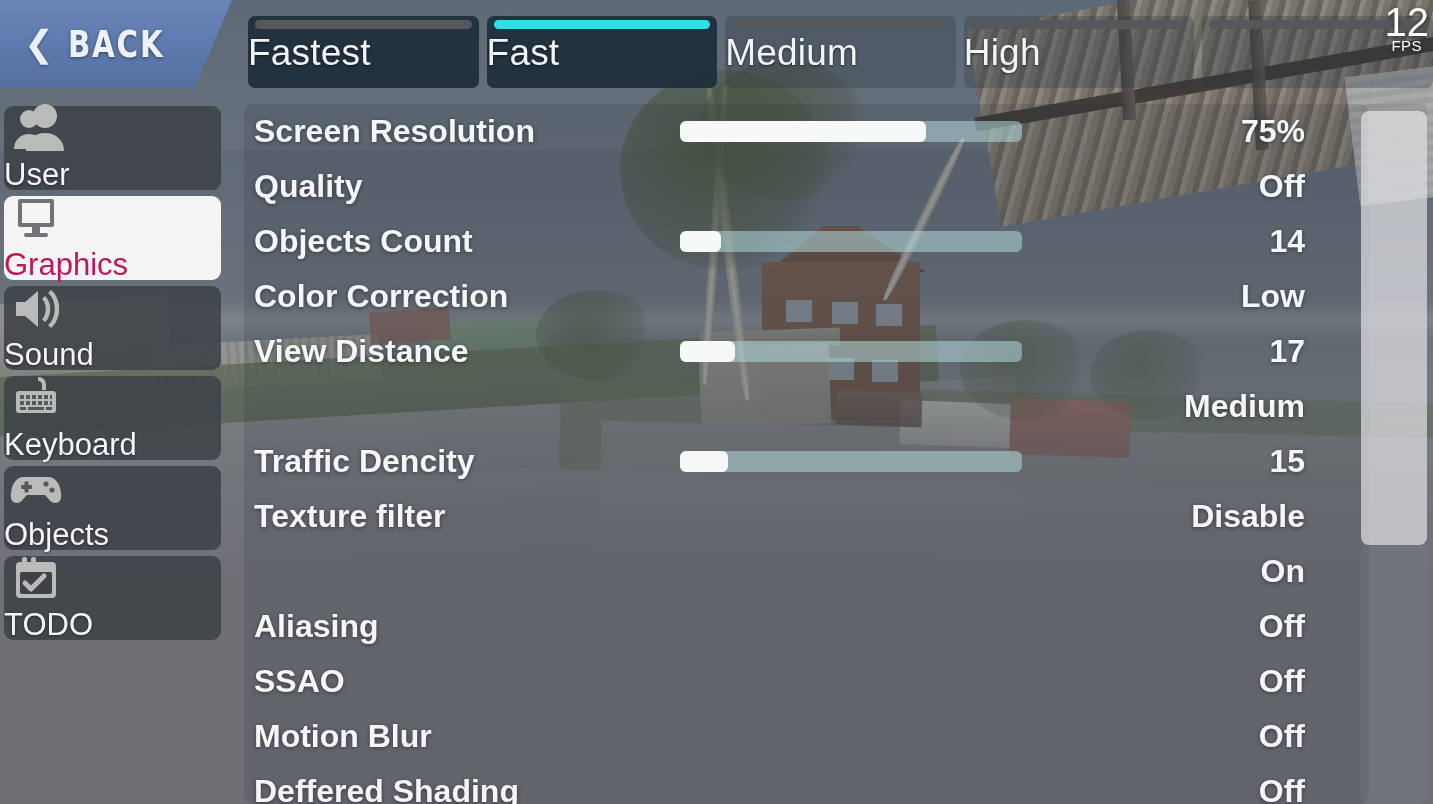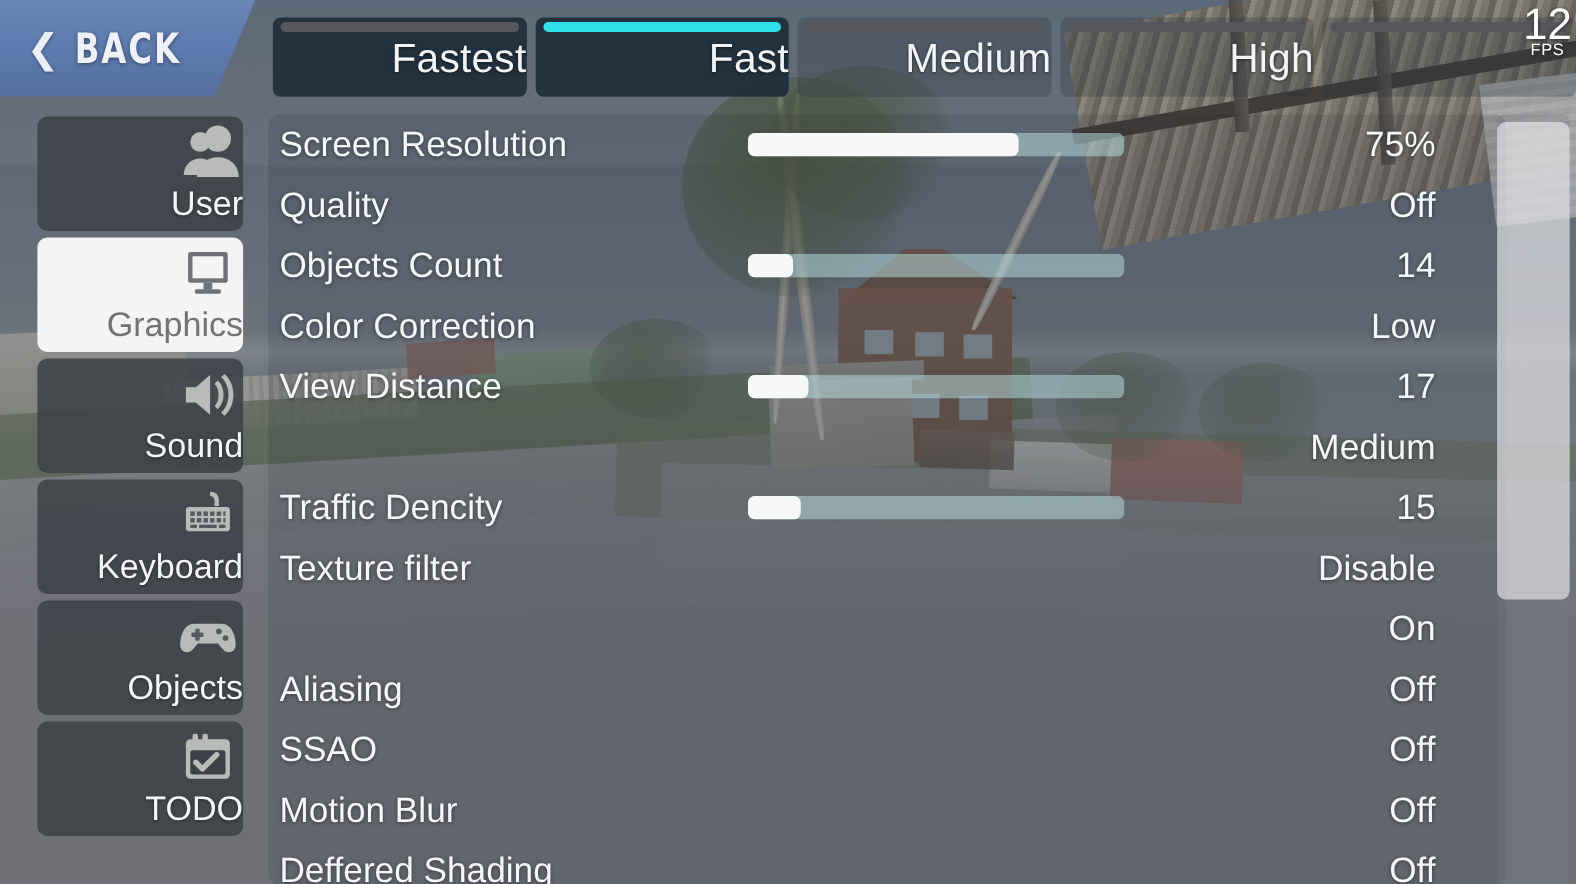--- a/index.html
+++ b/index.html
@@ -164,21 +164,21 @@
     width: 1185px; height: 72px;
     display: flex;
     gap: 8px;
   }
   .preset {
     position: relative;
     flex: 1 1 0;
     border-radius: 7px;
     display: flex;
     align-items: center;
-    justify-content: flex-end;
+    justify-content: flex-start;
     padding-top: 2px;
     cursor: pointer;
   }
   .preset .bar {
     position: absolute;
     left: 7px; right: 7px; top: 4px;
     height: 9px;
     border-radius: 5px;
     background: #55575c;
   }
@@ -241,52 +241,52 @@
   .sidebar {
     position: absolute;
     left: 4px; top: 106px;
     width: 217px;
     display: flex;
     flex-direction: column;
     gap: 6px;
     z-index: 20;
   }
   .side-item {
-    height: 104px;
+    height: 84px;
     border-radius: 9px;
     background: rgba(62,66,72,.88);
     display: flex;
     flex-direction: column;
-    align-items: flex-end;
+    align-items: flex-start;
     justify-content: center;
     gap: 2px;
     cursor: pointer;
-    margin-left: 30px;
   }
   .side-item.active { background: #f4f4f4; }
   .side-label {
     font-size: 31px;
     color: #f3f5f7;
     text-shadow: 0 1px 3px rgba(0,0,0,.45);
   }
-  .side-item.active .side-label { color: #737373; text-shadow: none; }
+  .side-item.active .side-label { color: #be185d; text-shadow: none; }
   .side-icon { width: 64px; height: 52px; display: block; }
   .side-icon svg { width: 100%; height: 100%; display: block; }
   .ic { fill: #b9bbb9; }
   .side-item.active .ic { fill: #6f7377; }
 
   
   .settings-panel {
     position: absolute;
     left: 244px; top: 104px;
     width: 1125px; height: 700px;
     background: rgba(40,46,54,.16);
     border-radius: 10px;
     overflow: hidden;
     z-index: 15;
+    font-weight: bold;
   }
   .rows {
     position: absolute;
     left: 0; top: 0; right: 0;
   }
   .row {
     position: relative;
     height: 55px;
     display: flex;
     align-items: center;

